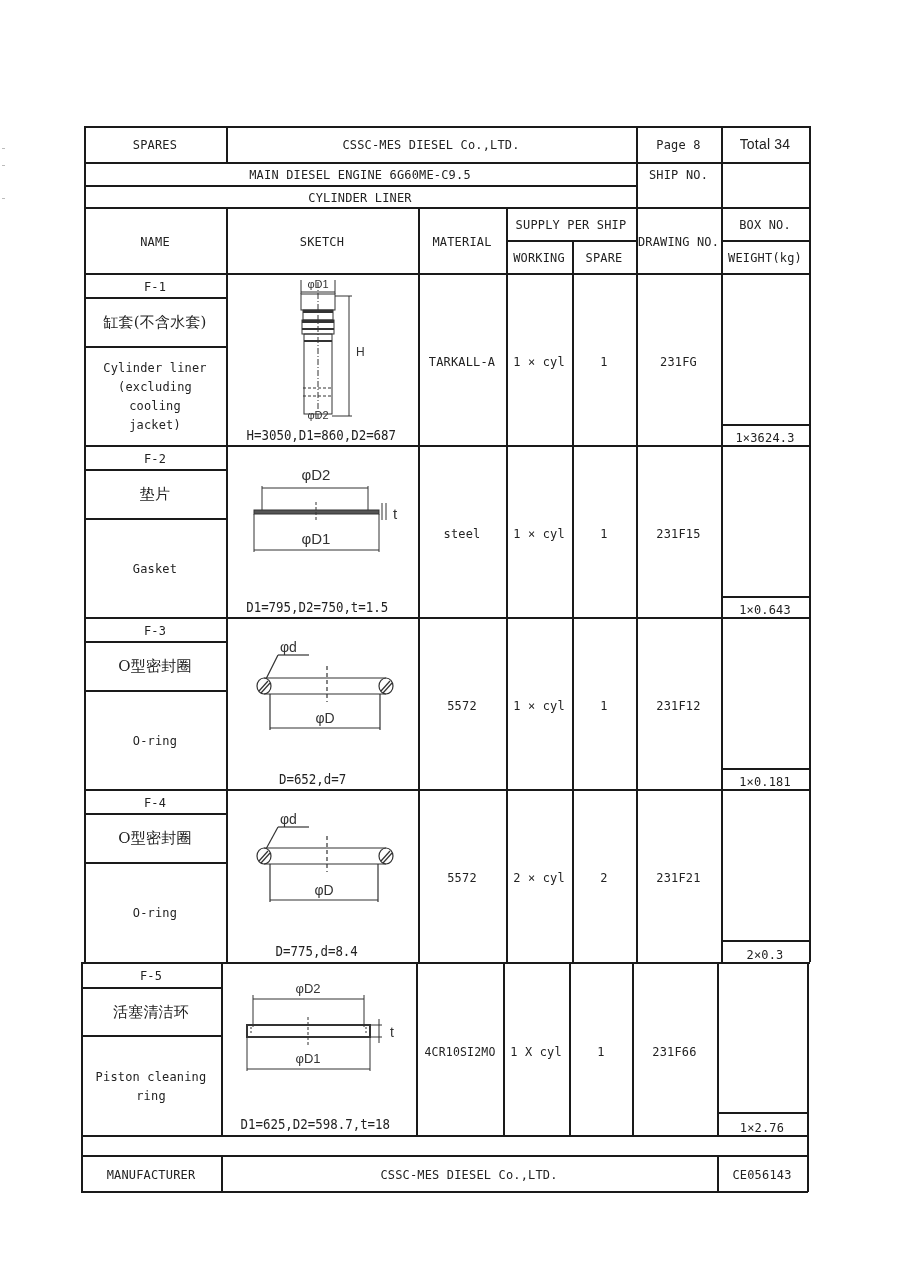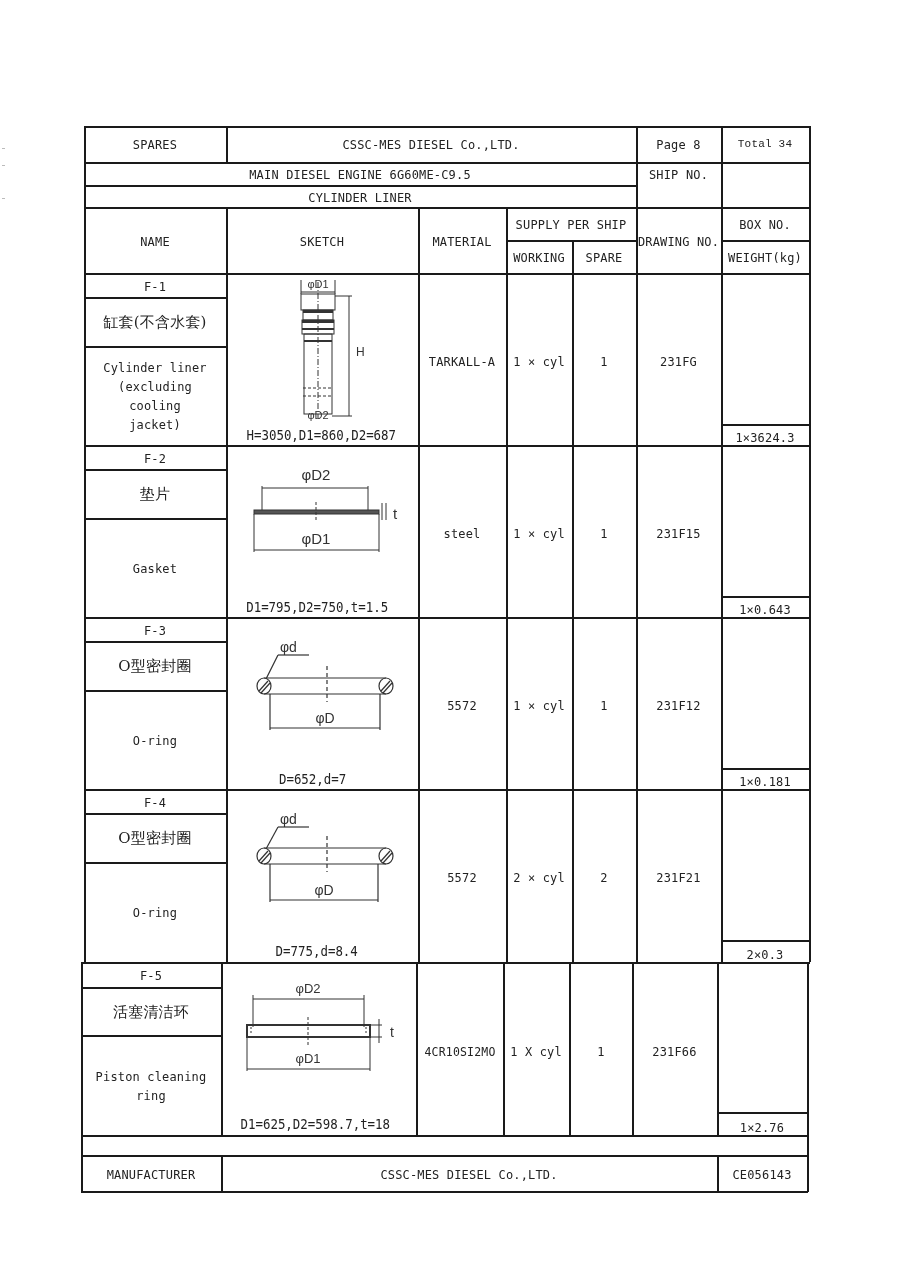--- a/index.html
+++ b/index.html
@@ -4,21 +4,21 @@
 <style>
   html, body { margin:0; padding:0; background:#ffffff; }
   body { width:910px; height:1286px; position:relative; overflow:hidden;
          font-family:"DejaVu Serif","Liberation Serif",serif; color:#222; }
   .abs { position:absolute; box-sizing:border-box; }
   .cell { position:absolute; box-sizing:border-box; display:flex; align-items:center; justify-content:center;
           text-align:center; font-size:14px; line-height:19px; letter-spacing:0.2px; }
   .narrow { font-family:"DejaVu Sans Mono","Liberation Mono",monospace; font-size:13px; transform:scaleX(0.92); }
   .hl { position:absolute; height:1.6px; background:#1a1a1a; }
   .vl { position:absolute; width:1.6px; background:#1a1a1a; }
-  .sans { font-family:Liberation Mono, monospace; font-size:11px;text-align:right; }
+  .sans { font-family:Liberation Sans, sans-serif; font-size:14px;text-align:right; }
   .note { position:absolute; font-size:13.5px; white-space:nowrap; }
   .mark { position:absolute; left:2px; width:3px; height:1px; background:#bbb; }
 </style>
 </head>
 <body>
 
 <div class="mark" style="top:148px"></div>
 <div class="mark" style="top:165px"></div>
 <div class="mark" style="top:198px"></div>
 

